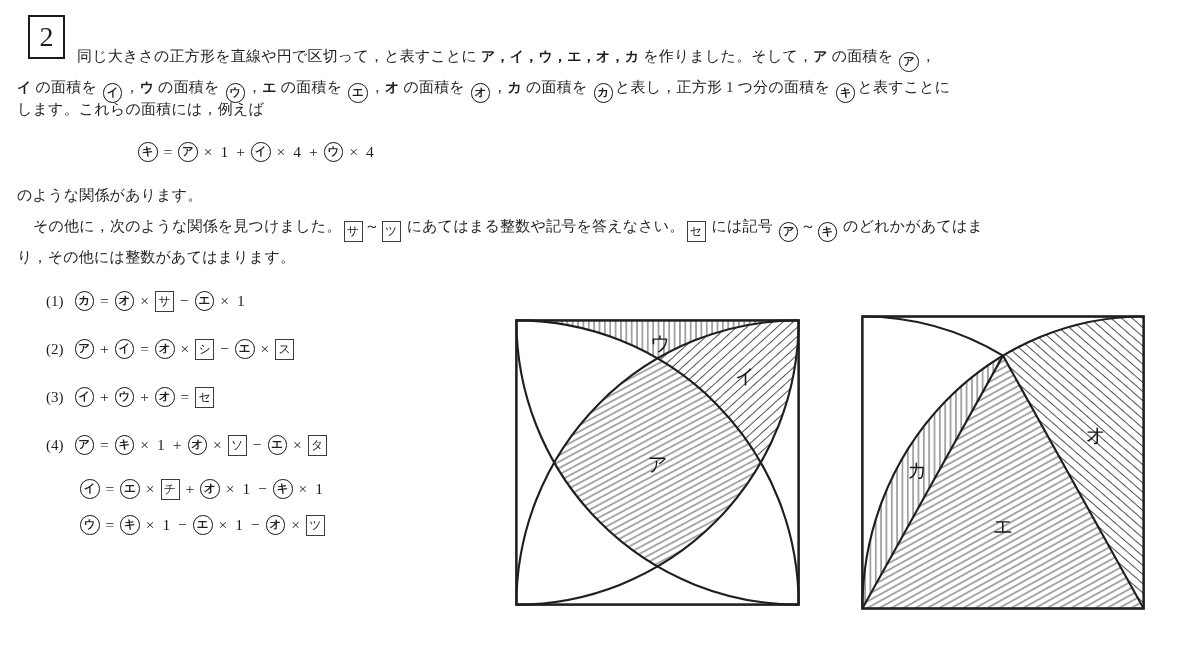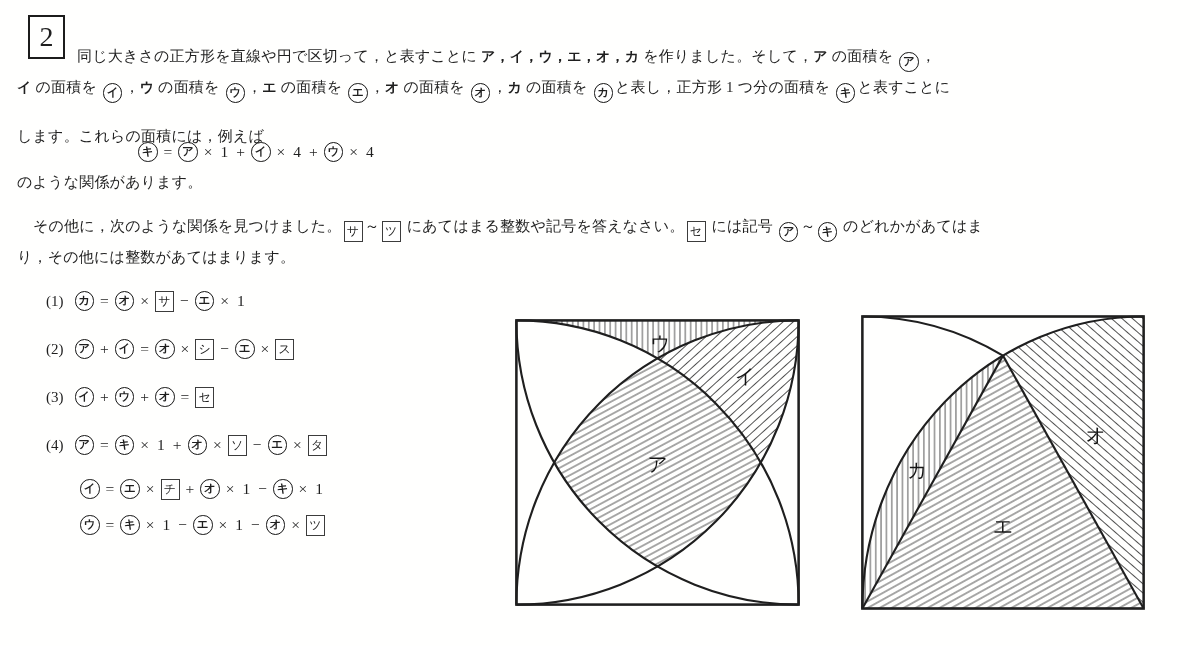--- a/index.html
+++ b/index.html
@@ -49,39 +49,39 @@
 <body>
 
 <div class="page">
 
   <div class="qbox">
     <span>2</span>
   </div>
 
   <div class="tline" style="left:77px;top:44px;"><span class="tok-t">同じ大きさの正方形を直線や円で区切って，と表すことに </span><span class="tok-b">ア，イ，ウ，エ，オ，カ</span><span class="tok-t"> を作りました。そして，</span><span class="tok-b">ア</span><span class="tok-t"> の面積を </span><span class="tok-c">ア</span><span class="tok-t">，</span></div>
   <div class="tline" style="left:17px;top:75px;"><span class="tok-b">イ</span><span class="tok-t"> の面積を </span><span class="tok-c">イ</span><span class="tok-t">，</span><span class="tok-b">ウ</span><span class="tok-t"> の面積を </span><span class="tok-c">ウ</span><span class="tok-t">，</span><span class="tok-b">エ</span><span class="tok-t"> の面積を </span><span class="tok-c">エ</span><span class="tok-t">，</span><span class="tok-b">オ</span><span class="tok-t"> の面積を </span><span class="tok-c">オ</span><span class="tok-t">，</span><span class="tok-b">カ</span><span class="tok-t"> の面積を </span><span class="tok-c">カ</span><span class="tok-t">と表し，正方形 1 つ分の面積を </span><span class="tok-c">キ</span><span class="tok-t">と表すことに</span></div>
-  <div class="tline" style="left:17px;top:124px;"><span class="tok-t">します。これらの面積には，例えば</span></div>
+  <div class="tline" style="left:17px;top:97px;"><span class="tok-t">します。これらの面積には，例えば</span></div>
 
   <div class="eqrow" style="left:136px;top:140px;">
       <span class="tok-c">キ</span>
       <span class="tok-m">=</span>
       <span class="tok-c">ア</span>
       <span class="tok-m">×</span>
       <span class="tok-m">1</span>
       <span class="tok-m">+</span>
       <span class="tok-c">イ</span>
       <span class="tok-m">×</span>
       <span class="tok-m">4</span>
       <span class="tok-m">+</span>
       <span class="tok-c">ウ</span>
       <span class="tok-m">×</span>
       <span class="tok-m">4</span>
     </div>
 
-  <div class="tline" style="left:17px;top:170px;text-align:right;"><span class="tok-t">のような関係があります。</span></div>
+  <div class="tline" style="left:17px;top:183px;text-align:right;"><span class="tok-t">のような関係があります。</span></div>
 
   <div class="tline" style="left:33px;top:214px;"><span class="tok-t">その他に，次のような関係を見つけました。</span><span class="tok-x">サ</span><span class="tok-t">～</span><span class="tok-x">ツ</span><span class="tok-t"> にあてはまる整数や記号を答えなさい。</span><span class="tok-x">セ</span><span class="tok-t"> には記号 </span><span class="tok-c">ア</span><span class="tok-t">～</span><span class="tok-c">キ</span><span class="tok-t"> のどれかがあてはま</span></div>
   <div class="tline" style="left:17px;top:245px;text-align:center;"><span class="tok-t">り，その他には整数があてはまります。</span></div>
 
   <div class="eqrow" style="left:46px;top:289px;">
     <span class="rel-label">(1)</span>
     <span class="eqrow-inner" style="display:flex;align-items:center;">
         <span class="tok-c">カ</span>
         <span class="tok-m">=</span>
         <span class="tok-c">オ</span>

